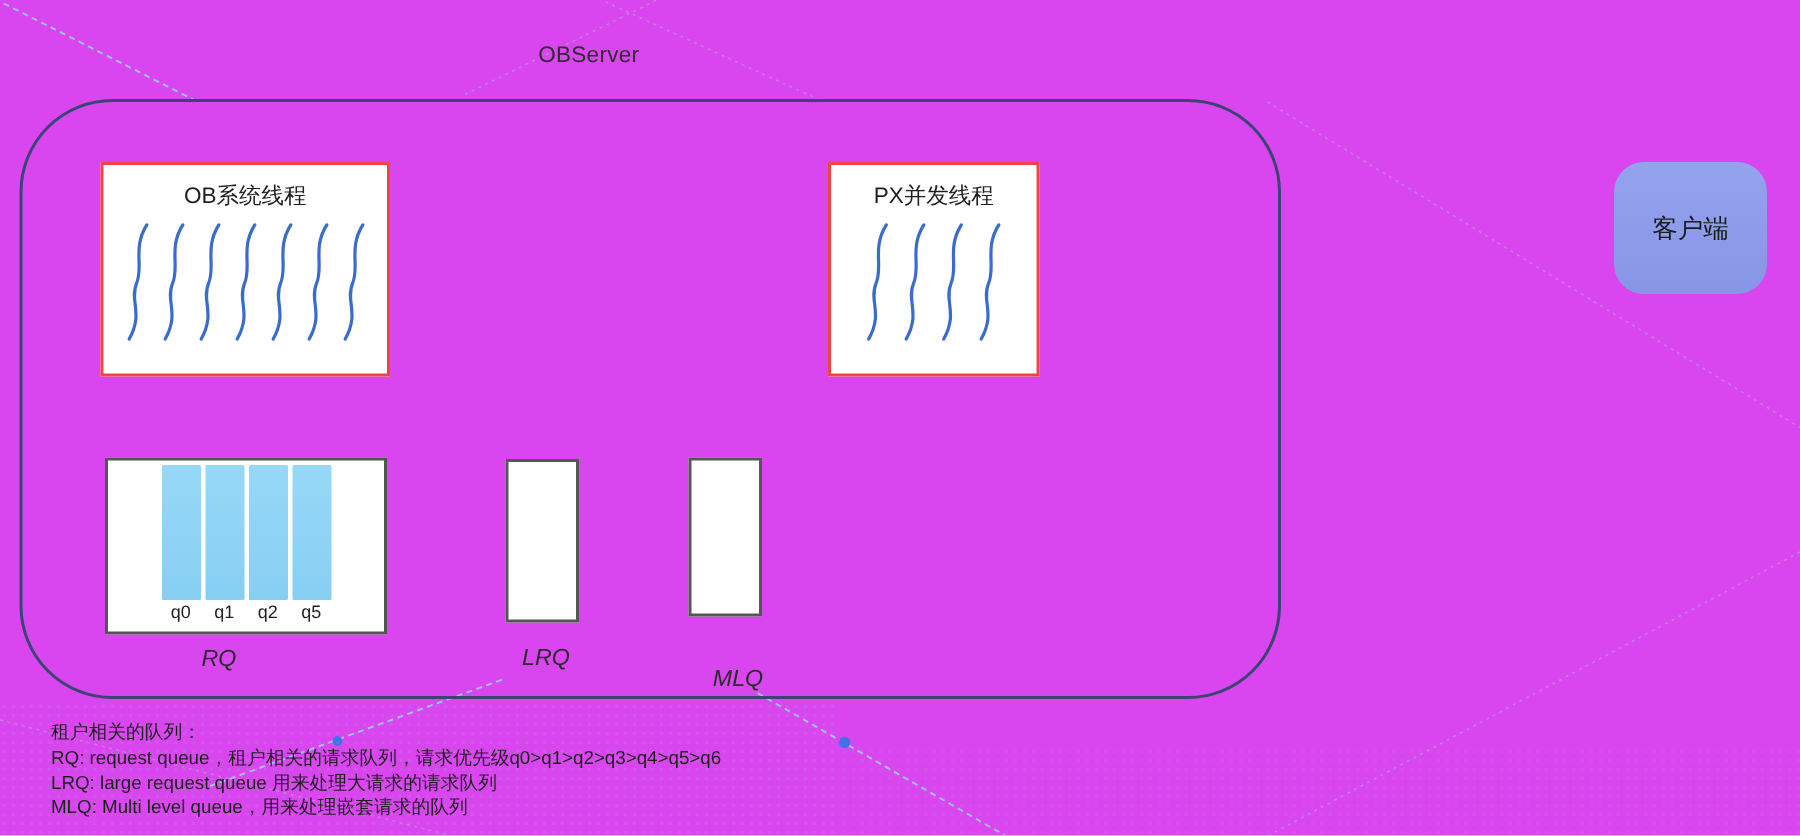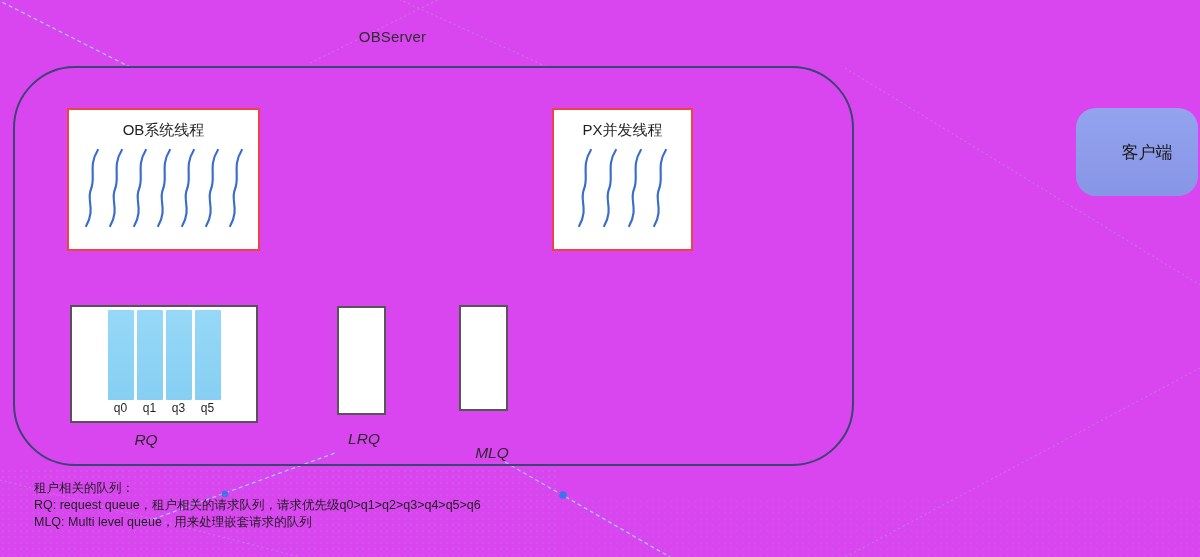--- a/index.html
+++ b/index.html
@@ -74,21 +74,21 @@
   }
   .queue-label.rq {left:116px; top:431px;}
   .queue-label.lrq{left:334px; top:430px;}
   .queue-label.mlq{left:462px; top:444px;}
 
   .client-box{
     position:absolute; left:1076px; top:108px; width:102px; height:88px;
     border-radius:20px;
     background:linear-gradient(180deg, #94a3ee, var(--client_fill,#8795e6));
     display:flex; align-items:center; justify-content:center;
-    font-size:17px; color:#1b1b1b;padding-left:20px;
+    font-size:17px; color:#1b1b1b;
   }
 
   .notes{
     position:absolute; left:34px; top:480px;
     font-size:12.5px; line-height:16.8px; color:#1d1d1d; white-space:nowrap;
   }
 </style>
 </head>
 <body>
 
@@ -167,21 +167,21 @@
       <div class="slot">
         <div class="bar"></div>
         <div class="slot-label">q0</div>
       </div>
       <div class="slot">
         <div class="bar"></div>
         <div class="slot-label">q1</div>
       </div>
       <div class="slot">
         <div class="bar"></div>
-        <div class="slot-label">q3</div>
+        <div class="slot-label">q2</div>
       </div>
       <div class="slot">
         <div class="bar"></div>
         <div class="slot-label">q5</div>
       </div>
     </div>
   <div class="queue-label rq">RQ</div>
 
   <div class="tall-queue lrq"></div>
   <div class="queue-label lrq">LRQ</div>
@@ -189,16 +189,17 @@
   <div class="tall-queue mlq"></div>
   <div class="queue-label mlq">MLQ</div>
 
   <div class="client-box">
     <span>客户端</span>
   </div>
 
   <div class="notes">
     <div>租户相关的队列：</div>
     <div>RQ: request queue，租户相关的请求队列，请求优先级q0&gt;q1&gt;q2&gt;q3&gt;q4&gt;q5&gt;q6</div>
+    <div>LRQ: large request queue 用来处理大请求的请求队列</div>
     <div>MLQ: Multi level queue，用来处理嵌套请求的队列</div>
   </div>
 
 </div>
 
 </body></html>

